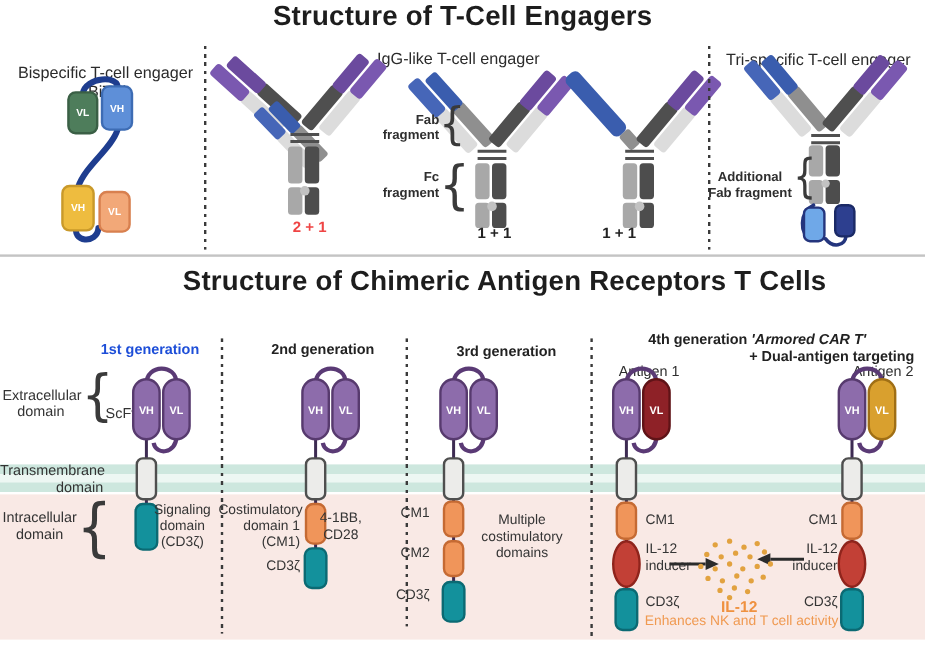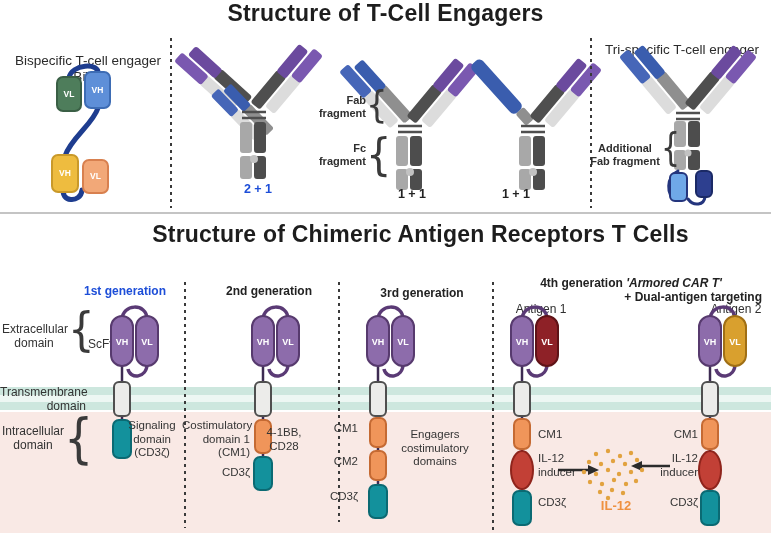--- a/index.html
+++ b/index.html
@@ -44,20 +44,21 @@
     <rect x="4" y="93" width="26" height="37" rx="6" fill="#eebc3f" stroke="#c9992a" stroke-width="2"></rect>
     <rect x="35" y="98" width="25" height="33" rx="6" fill="#f2a878" stroke="#d8804f" stroke-width="2"></rect>
     <text x="21" y="35" font-size="8.5" font-weight="bold" fill="#ffffff" text-anchor="middle">VL</text>
     <text x="49.5" y="31" font-size="8.5" font-weight="bold" fill="#ffffff" text-anchor="middle">VH</text>
     <text x="17" y="114" font-size="8.5" font-weight="bold" fill="#ffffff" text-anchor="middle">VH</text>
     <text x="47.5" y="117" font-size="8.5" font-weight="bold" fill="#ffffff" text-anchor="middle">VL</text>
   </svg>
 
   <div class="abs dashv" style="left:170px;top:38px;height:170px;"></div>
 
+  <div class="abs subtitle ctr" style="left:232px;top:41px;width:300px;">IgG-like T-cell engager</div>
 
   <svg class="abs" style="left:180px;top:48px;" width="155" height="140" viewBox="0 0 155 140">
     <g transform="translate(64,58) rotate(-48)">
       <rect x="0.5" y="-42" width="12" height="42" rx="3" fill="#4f4f4f"></rect>
         <rect x="0.5" y="-76" width="12" height="36" rx="3" fill="#6b4a9e"></rect>
       <rect x="-13.5" y="-48" width="12" height="42" rx="3" fill="#dcdcdc"></rect>
         <rect x="-13.5" y="-82" width="12" height="36" rx="3" fill="#7a58b0"></rect>
     </g>
     <g transform="translate(86,88) rotate(-44) scale(0.82)">
       <rect x="0.5" y="-42" width="13" height="42" rx="3" fill="#8f8f8f"></rect>
@@ -125,21 +126,21 @@
     </g>
   </svg>
 
   <div class="abs small-lab b rt ml" style="left:316px;top:94px;width:50px;">Fab
 fragment</div>
   <div class="abs brace" style="left:366px;top:87px;font-size:34px;transform:scaleY(1.1);">{</div>
   <div class="abs small-lab b rt ml" style="left:316px;top:142px;width:50px;">Fc
 fragment</div>
   <div class="abs brace" style="left:366px;top:135px;font-size:40px;transform:scaleY(1.1);">{</div>
 
-  <div class="abs ctr b" style="left:228px;top:182px;width:60px;font-size:12.5px;color:#1d4ed8;">2 + 1</div>
+  <div class="abs ctr b" style="left:228px;top:182px;width:60px;font-size:12.5px;color:#ef4444;">2 + 1</div>
   <div class="abs ctr b" style="left:382px;top:187px;width:60px;font-size:12.5px;color:#222;">1 + 1</div>
   <div class="abs ctr b" style="left:486px;top:187px;width:60px;font-size:12.5px;color:#222;">1 + 1</div>
 
   <div class="abs dashv" style="left:590px;top:38px;height:170px;"></div>
 
   <div class="abs subtitle ctr" style="left:593px;top:42px;width:178px;">Tri-specific T-cell engager</div>
 
   <svg class="abs" style="left:608px;top:55px;" width="160" height="152" viewBox="0 0 160 152">
     <g transform="translate(74,56) rotate(-40)">
       <rect x="0.5" y="-42" width="12" height="42" rx="3" fill="#8f8f8f"></rect>
@@ -247,21 +248,21 @@
     <text x="60" y="47" font-size="9" font-weight="bold" fill="#fff" text-anchor="middle">VH</text>
     <text x="85" y="47" font-size="9" font-weight="bold" fill="#fff" text-anchor="middle">VL</text>
     <rect x="52" y="84" width="16" height="34" rx="5" fill="#ececea" stroke="#4f4f4f" stroke-width="2"></rect>
     <rect x="52" y="120" width="16" height="29" rx="6" fill="#f0955a" stroke="#c56a33" stroke-width="2"></rect>
     <rect x="52" y="153" width="16" height="29" rx="6" fill="#f0955a" stroke="#c56a33" stroke-width="2"></rect>
     <rect x="51" y="187" width="18" height="33" rx="6" fill="#13919c" stroke="#0b6a73" stroke-width="2"></rect>
   </svg>
   <div class="abs rt dom-lab" style="left:328px;top:422px;width:30px;">CM1</div>
   <div class="abs rt dom-lab" style="left:328px;top:455px;width:30px;">CM2</div>
   <div class="abs rt dom-lab" style="left:320px;top:490px;width:38px;">CD3ζ</div>
-  <div class="abs ctr ml dom-lab" style="left:398px;top:428px;width:74px;">Engagers
+  <div class="abs ctr ml dom-lab" style="left:398px;top:428px;width:74px;">Multiple
 costimulatory
 domains</div>
 
   <svg class="abs" style="left:462px;top:298px;" width="120" height="235" viewBox="0 0 120 235">
     <line x1="60" y1="68" x2="60" y2="200" stroke="#3d2b52" stroke-width="2.5"></line>
     <path d="M 60,22 C 60,5 85,5 85,21" fill="none" stroke="#5a3a75" stroke-width="3.5"></path>
     <path d="M 85,66 C 85,80 68,82 66,71" fill="none" stroke="#5a3a75" stroke-width="3.5"></path>
     <rect x="49" y="18" width="22" height="50" rx="11" fill="#8d6cab" stroke="#573a6e" stroke-width="2"></rect>
     <rect x="74" y="18" width="22" height="50" rx="11" fill="#8e2127" stroke="#5f1317" stroke-width="2"></rect>
     <text x="60" y="47" font-size="9" font-weight="bold" fill="#fff" text-anchor="middle">VH</text>
@@ -320,14 +321,15 @@
         <circle cx="58" cy="32" r="2.2"></circle>
         <circle cx="70" cy="36" r="2.2"></circle>
         <circle cx="80" cy="33" r="2.2"></circle>
       <circle cx="44" cy="44" r="2.2"></circle>
         <circle cx="56" cy="42" r="2.2"></circle>
         <circle cx="67" cy="45" r="2.2"></circle>
         <circle cx="52" cy="50" r="2.2"></circle>
     </g>
   </svg>
   <div class="abs ctr b orange-t" style="left:580px;top:498px;width:72px;font-size:13px;">IL-12</div>
+  <div class="abs ctr orange-t2" style="left:528px;top:512px;width:180px;font-size:11.5px;">Enhances NK and T cell activity</div>
 
 </div>
 
 </body></html>

